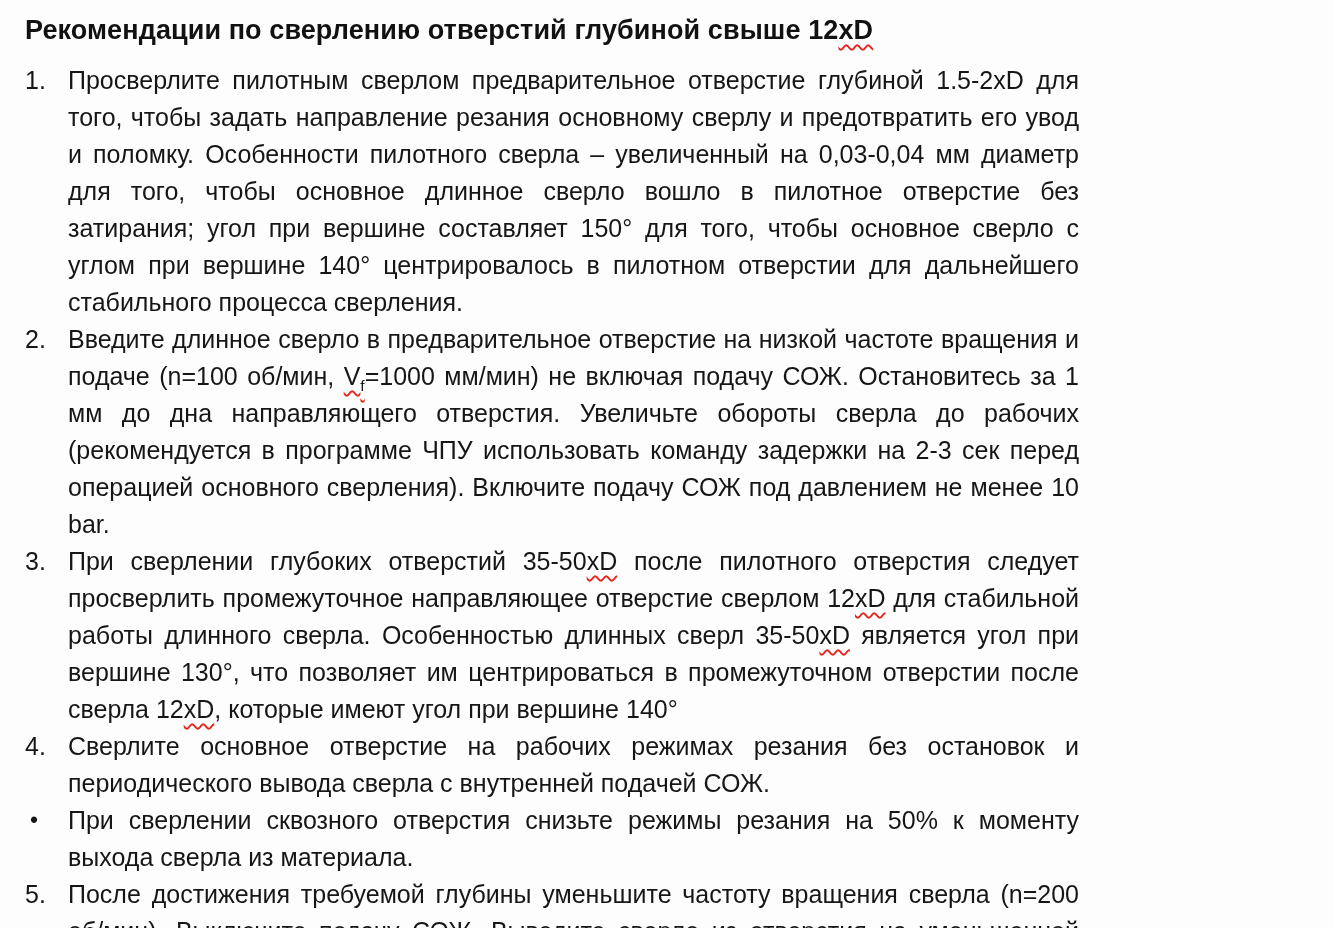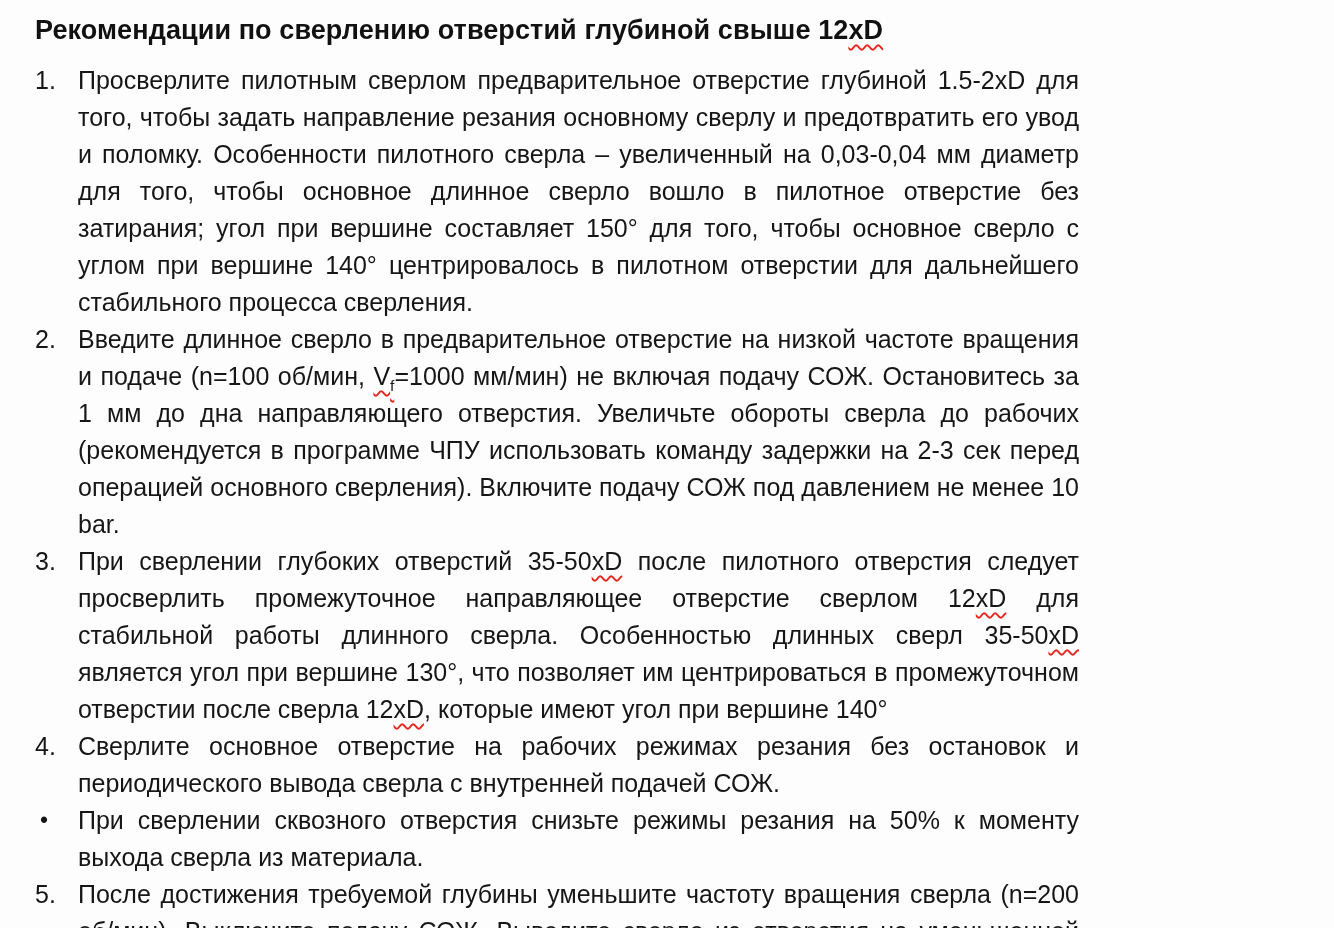--- a/index.html
+++ b/index.html
@@ -11,21 +11,21 @@
     height: 928px;
     background: #fdfdfd;
     color: #161616;
     font-family: "Liberation Sans", sans-serif;
     overflow: hidden;
   }
   .page {
     box-sizing: border-box;
     width: 1130px;
     height: 928px;
-    padding: 13px 51px 0 35px;
+    padding: 13px 51px 0 25px;
   }
   .title {
     margin: 0 0 15px 0;
     font-size: 27px;
     font-weight: 700;
     line-height: 34px;
     letter-spacing: 0.1px;
     color: #111111;
   }
   .list {

